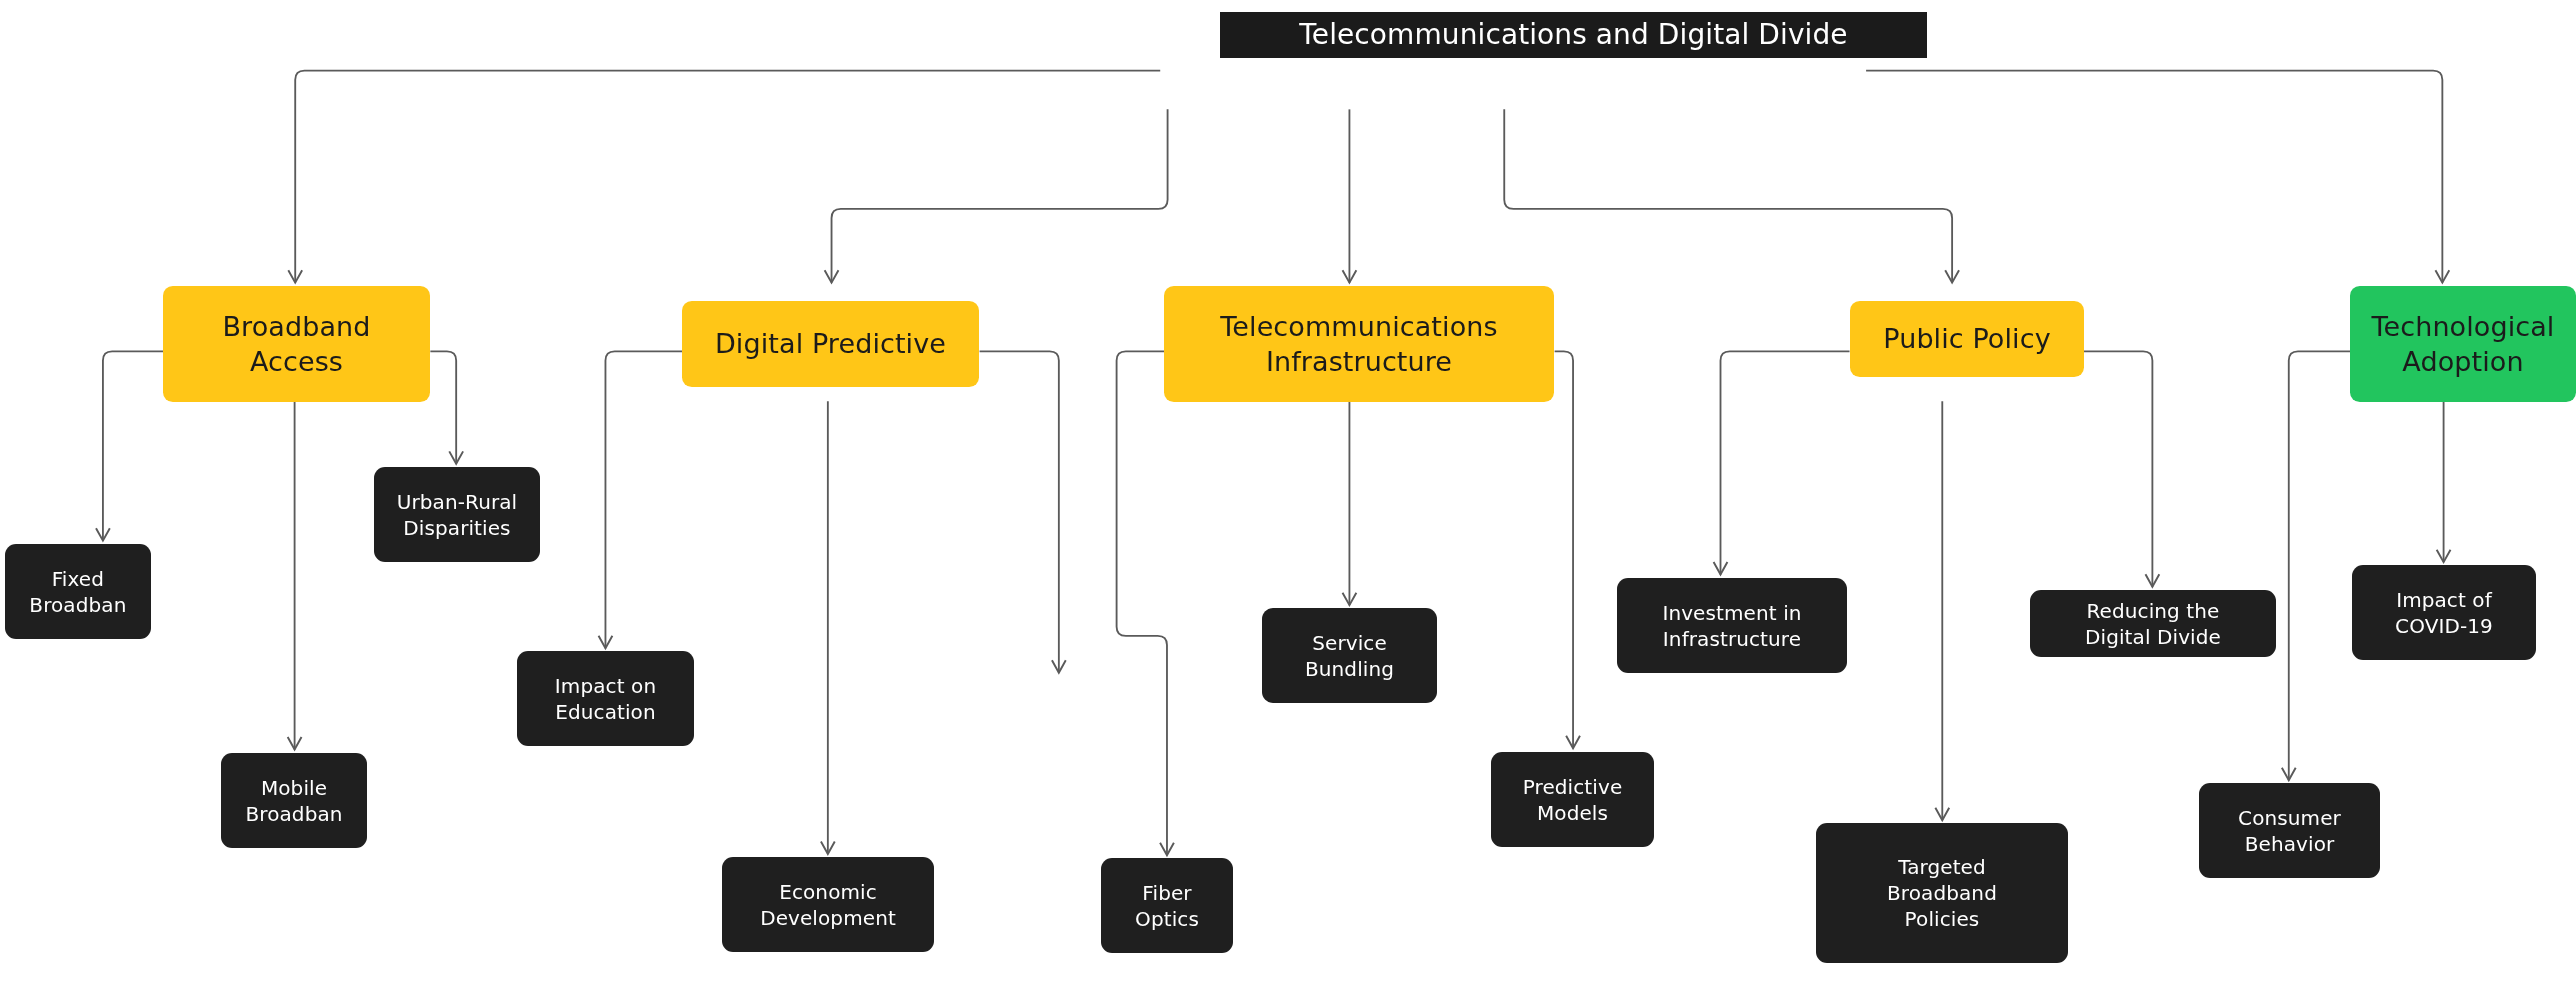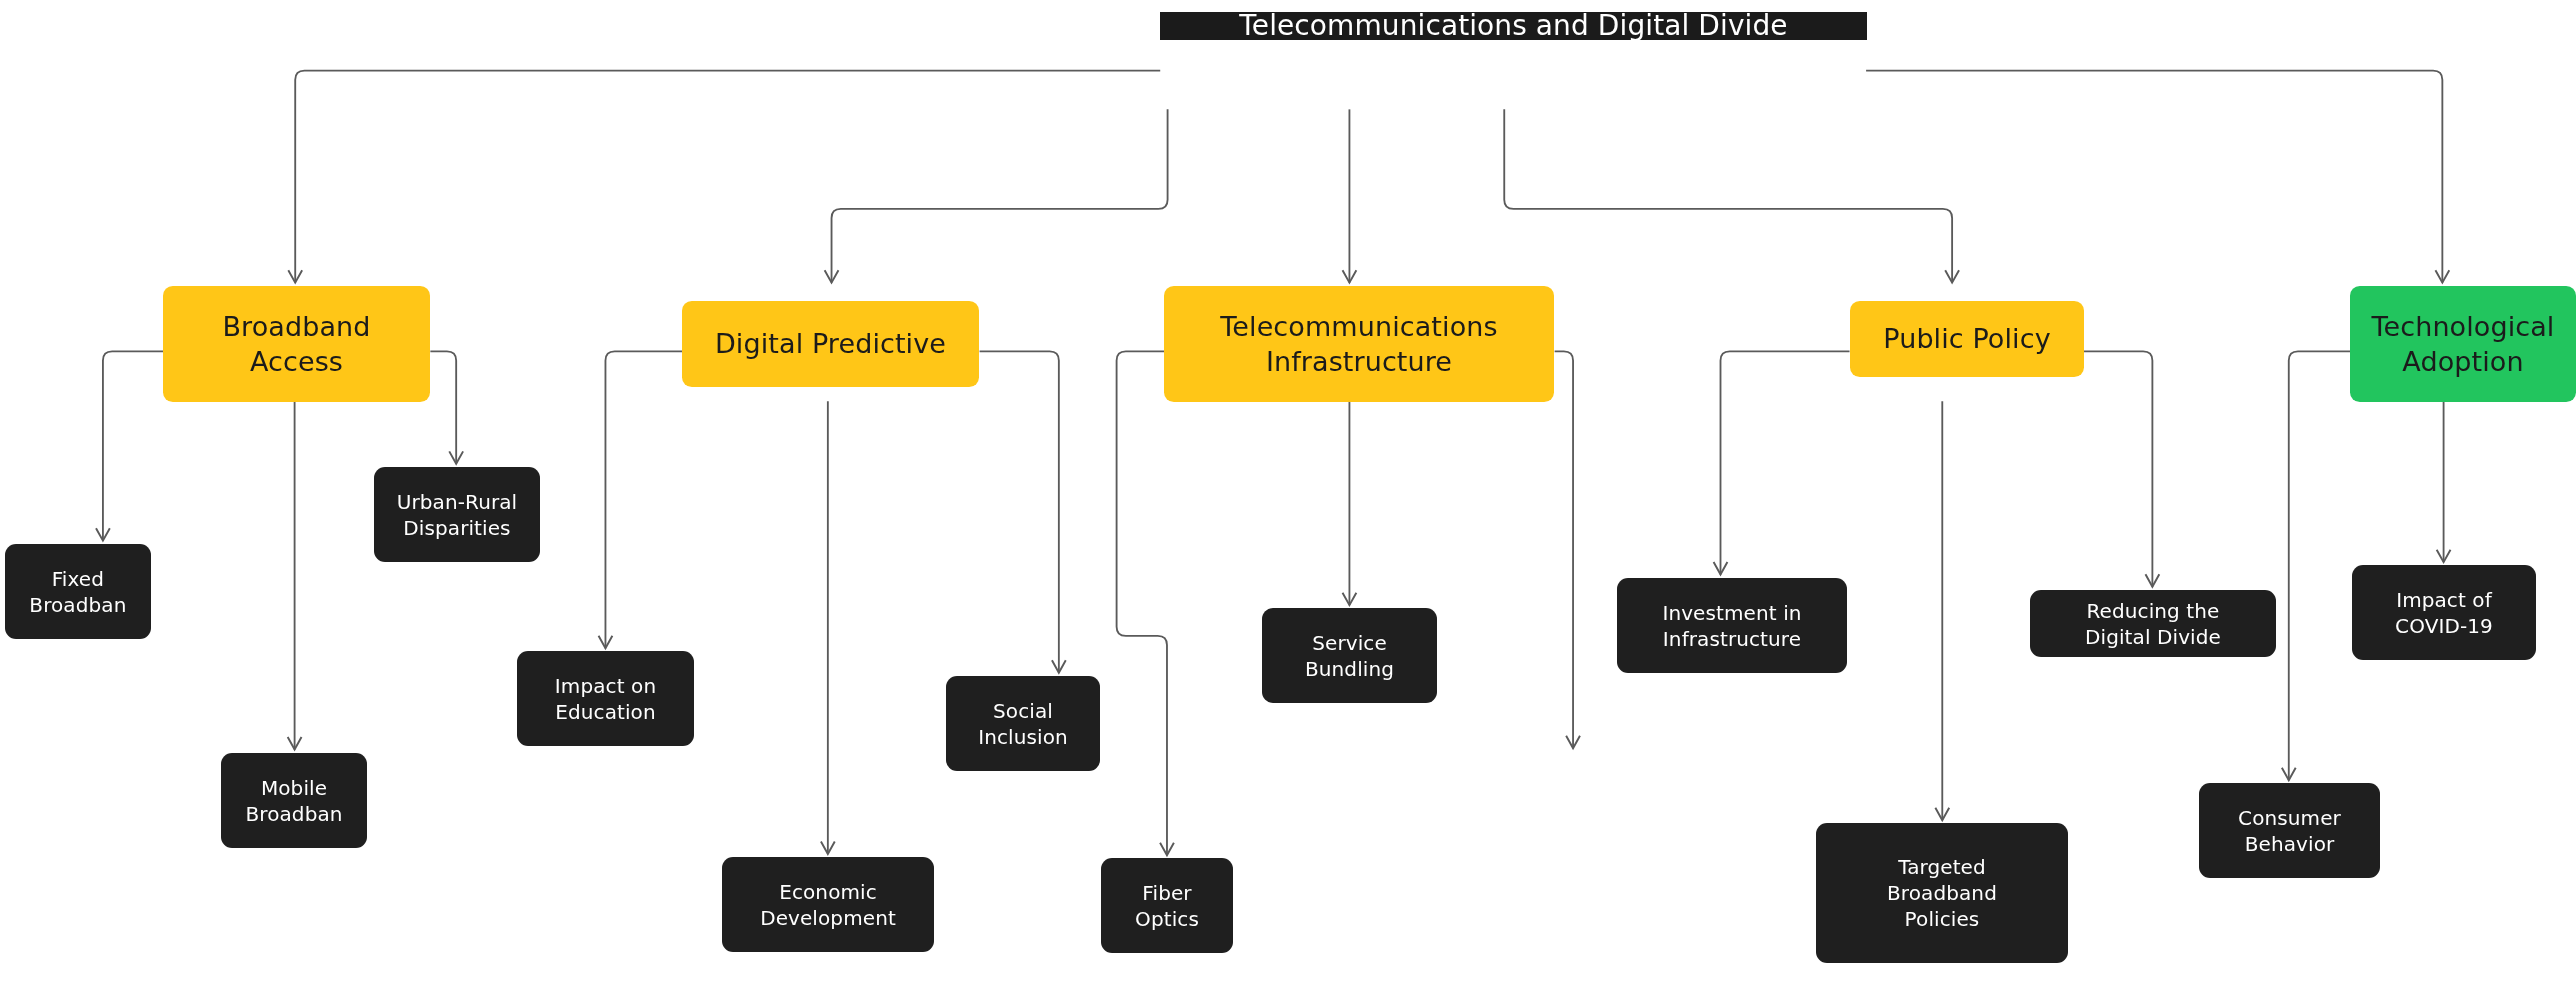--- a/index.html
+++ b/index.html
@@ -73,21 +73,21 @@
 
       <path d="M3010,572 H2815 q-15,0 -15,15 V935"></path>
       <path d="M3161,653 V1335"></path>
       <path d="M3390,572 H3488 q15,0 15,15 V955"></path>
 
       <path d="M3825,572 H3740 q-15,0 -15,15 V1270"></path>
       <path d="M3977,653 V915"></path>
     </g>
   </svg>
 
-  <div class="node root" style="left:1160px;top:12.3px;width:707px;height:28px;">Telecommunications and Digital Divide</div>
+  <div class="node root" style="left:1220px;top:12.3px;width:707px;height:46px;">Telecommunications and Digital Divide</div>
 
   <div class="node branch" style="left:163px;top:286px;width:267px;height:116px;">Broadband
 Access</div>
 
   <div class="node branch" style="left:682px;top:301px;width:297px;height:86px;">Digital Predictive</div>
 
   <div class="node branch" style="left:1164px;top:286px;width:390px;height:116px;">Telecommunications
 Infrastructure</div>
 
   <div class="node branch" style="left:1850px;top:301px;width:234px;height:76px;">Public Policy</div>
@@ -103,29 +103,29 @@
 
   <div class="node leaf" style="left:374px;top:467px;width:166px;height:95px;">Urban-Rural
 Disparities</div>
 
   <div class="node leaf" style="left:517px;top:651px;width:177px;height:95px;">Impact on
 Education</div>
 
   <div class="node leaf" style="left:722px;top:857px;width:212px;height:95px;">Economic
 Development</div>
 
-  <div class="node leaf" style="left:946px;top:676px;width:154px;height:95px;">Social
-Inclusion</div>
 
   <div class="node leaf" style="left:1101px;top:858px;width:132px;height:95px;">Fiber
 Optics</div>
 
   <div class="node leaf" style="left:1262px;top:608px;width:175px;height:95px;">Service
 Bundling</div>
 
+  <div class="node leaf" style="left:1491px;top:752px;width:163px;height:95px;">Predictive
+Models</div>
 
   <div class="node leaf" style="left:1617px;top:578px;width:230px;height:95px;">Investment in
 Infrastructure</div>
 
   <div class="node leaf" style="left:1816px;top:823px;width:252px;height:140px;">Targeted
 Broadband
 Policies</div>
 
   <div class="node leaf" style="left:2030px;top:590px;width:246px;height:67px;">Reducing the
 Digital Divide</div>

